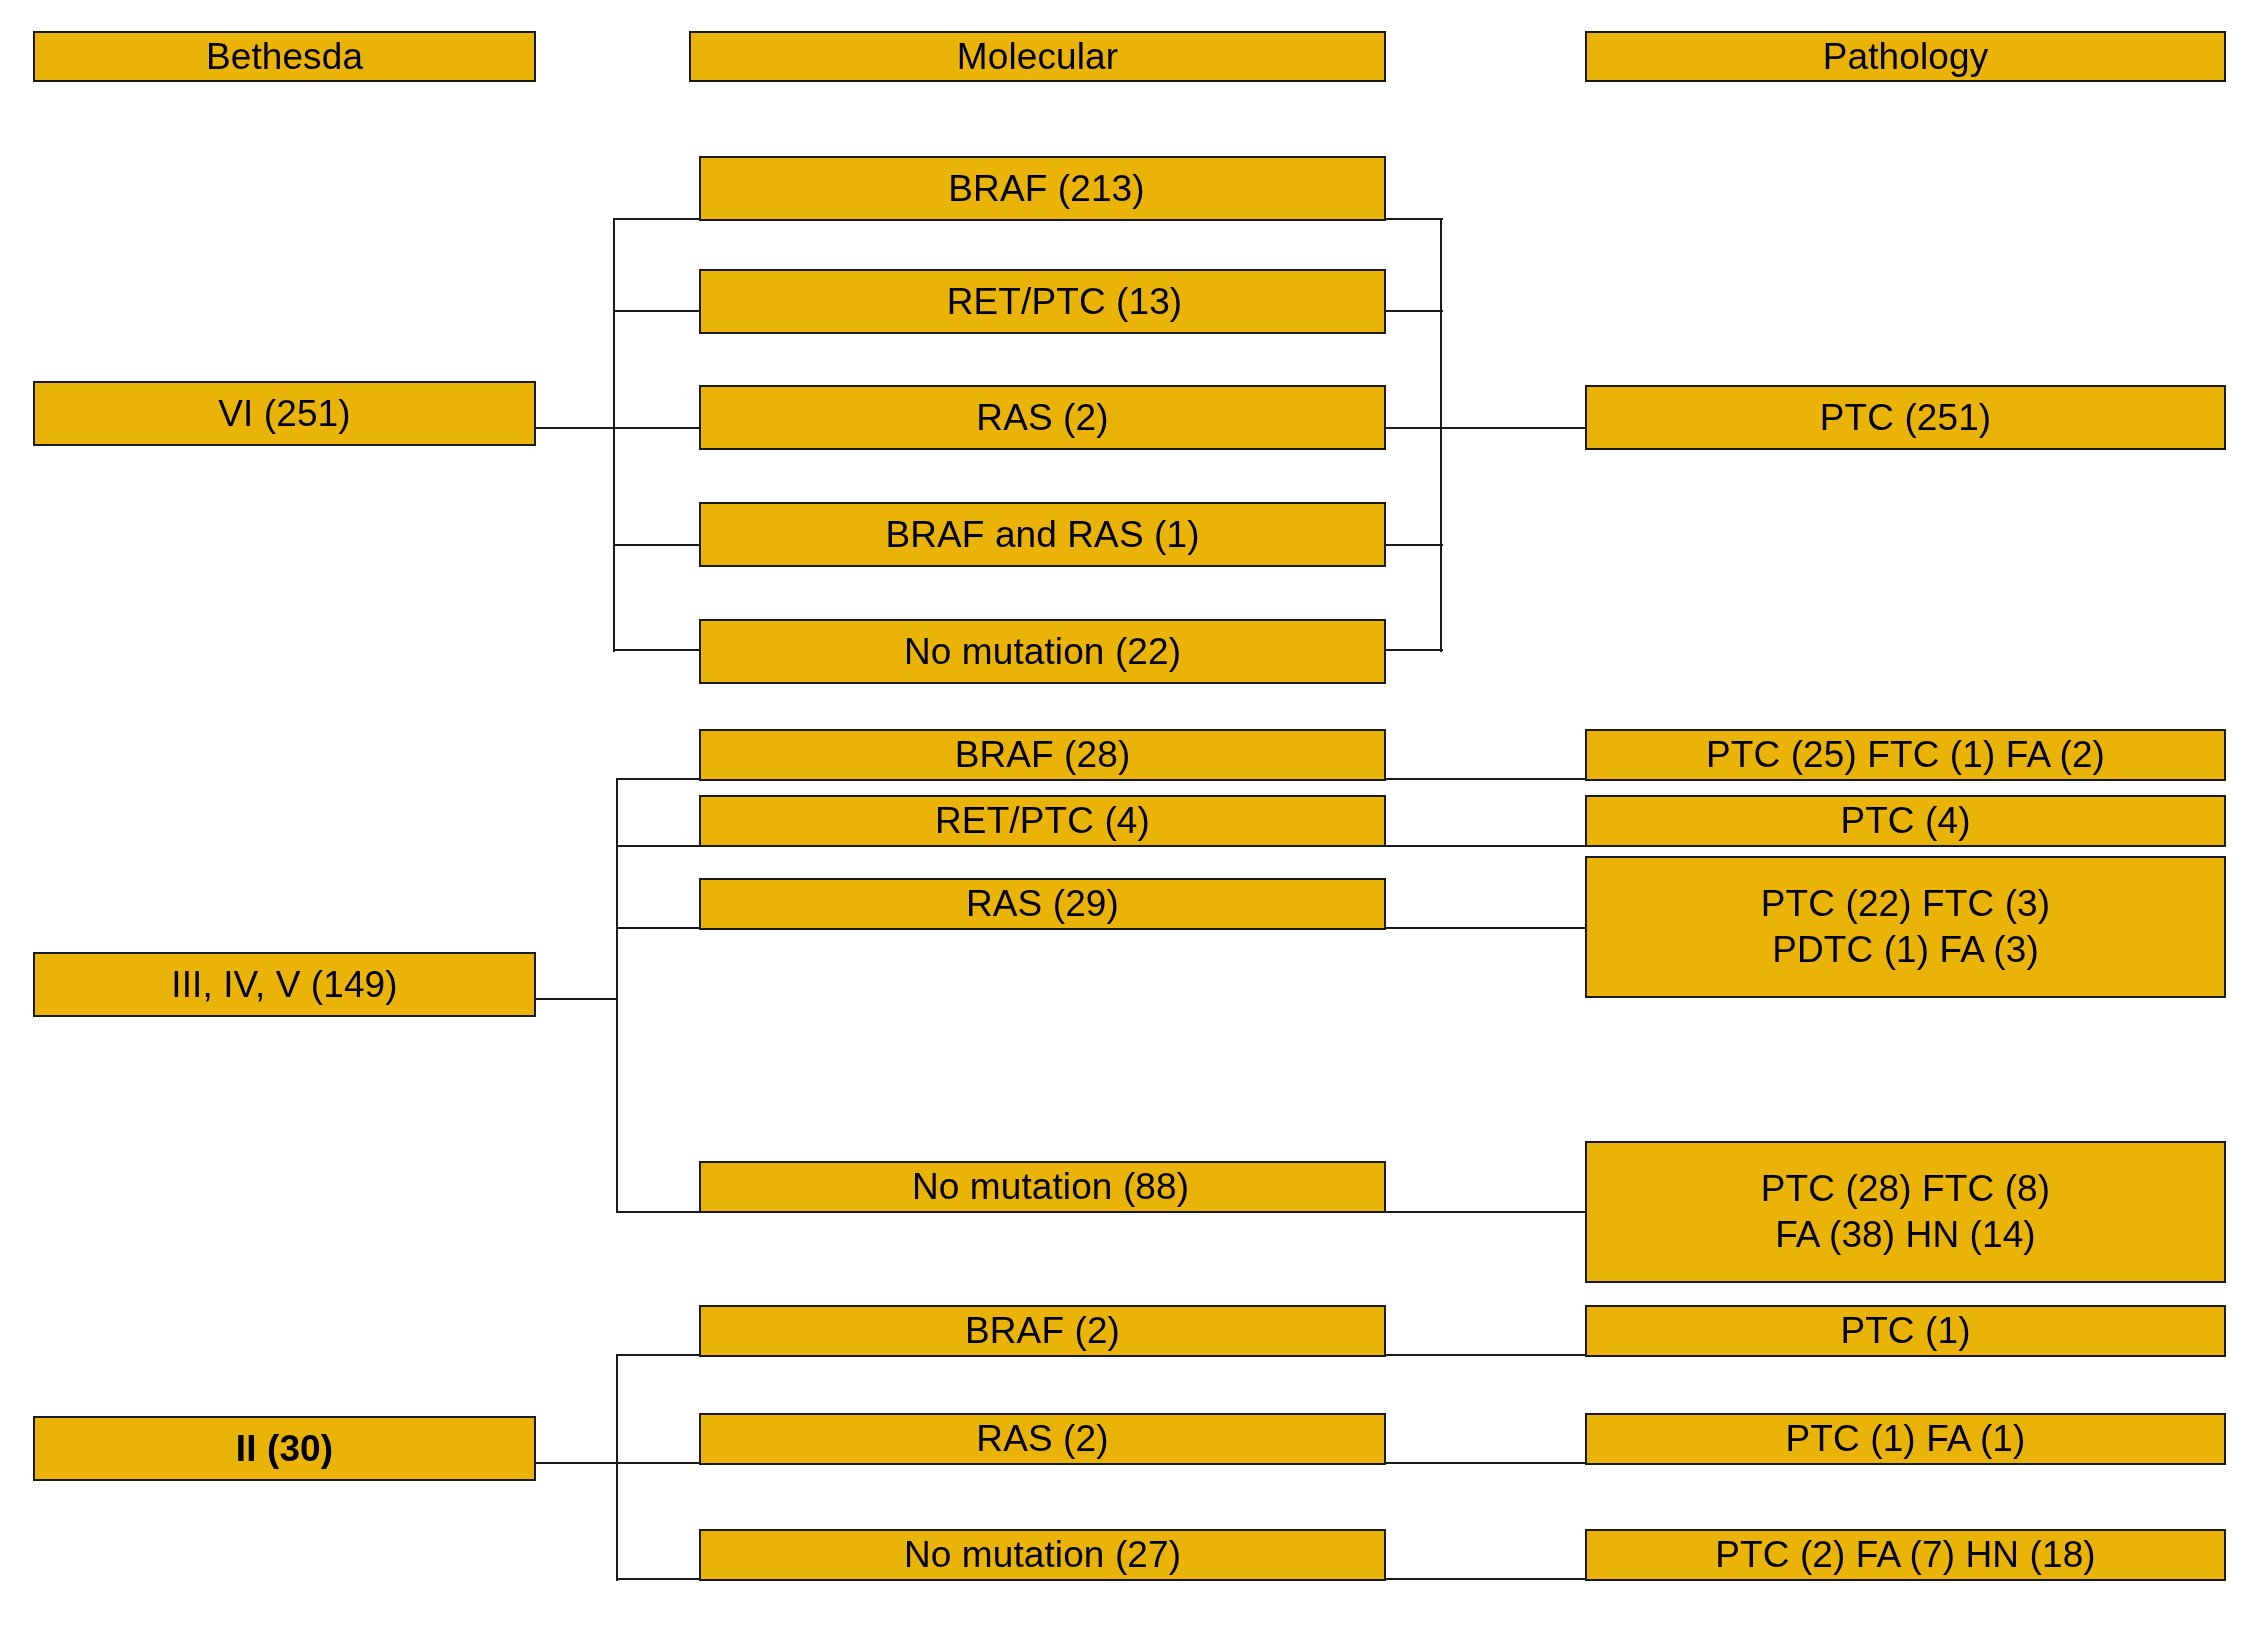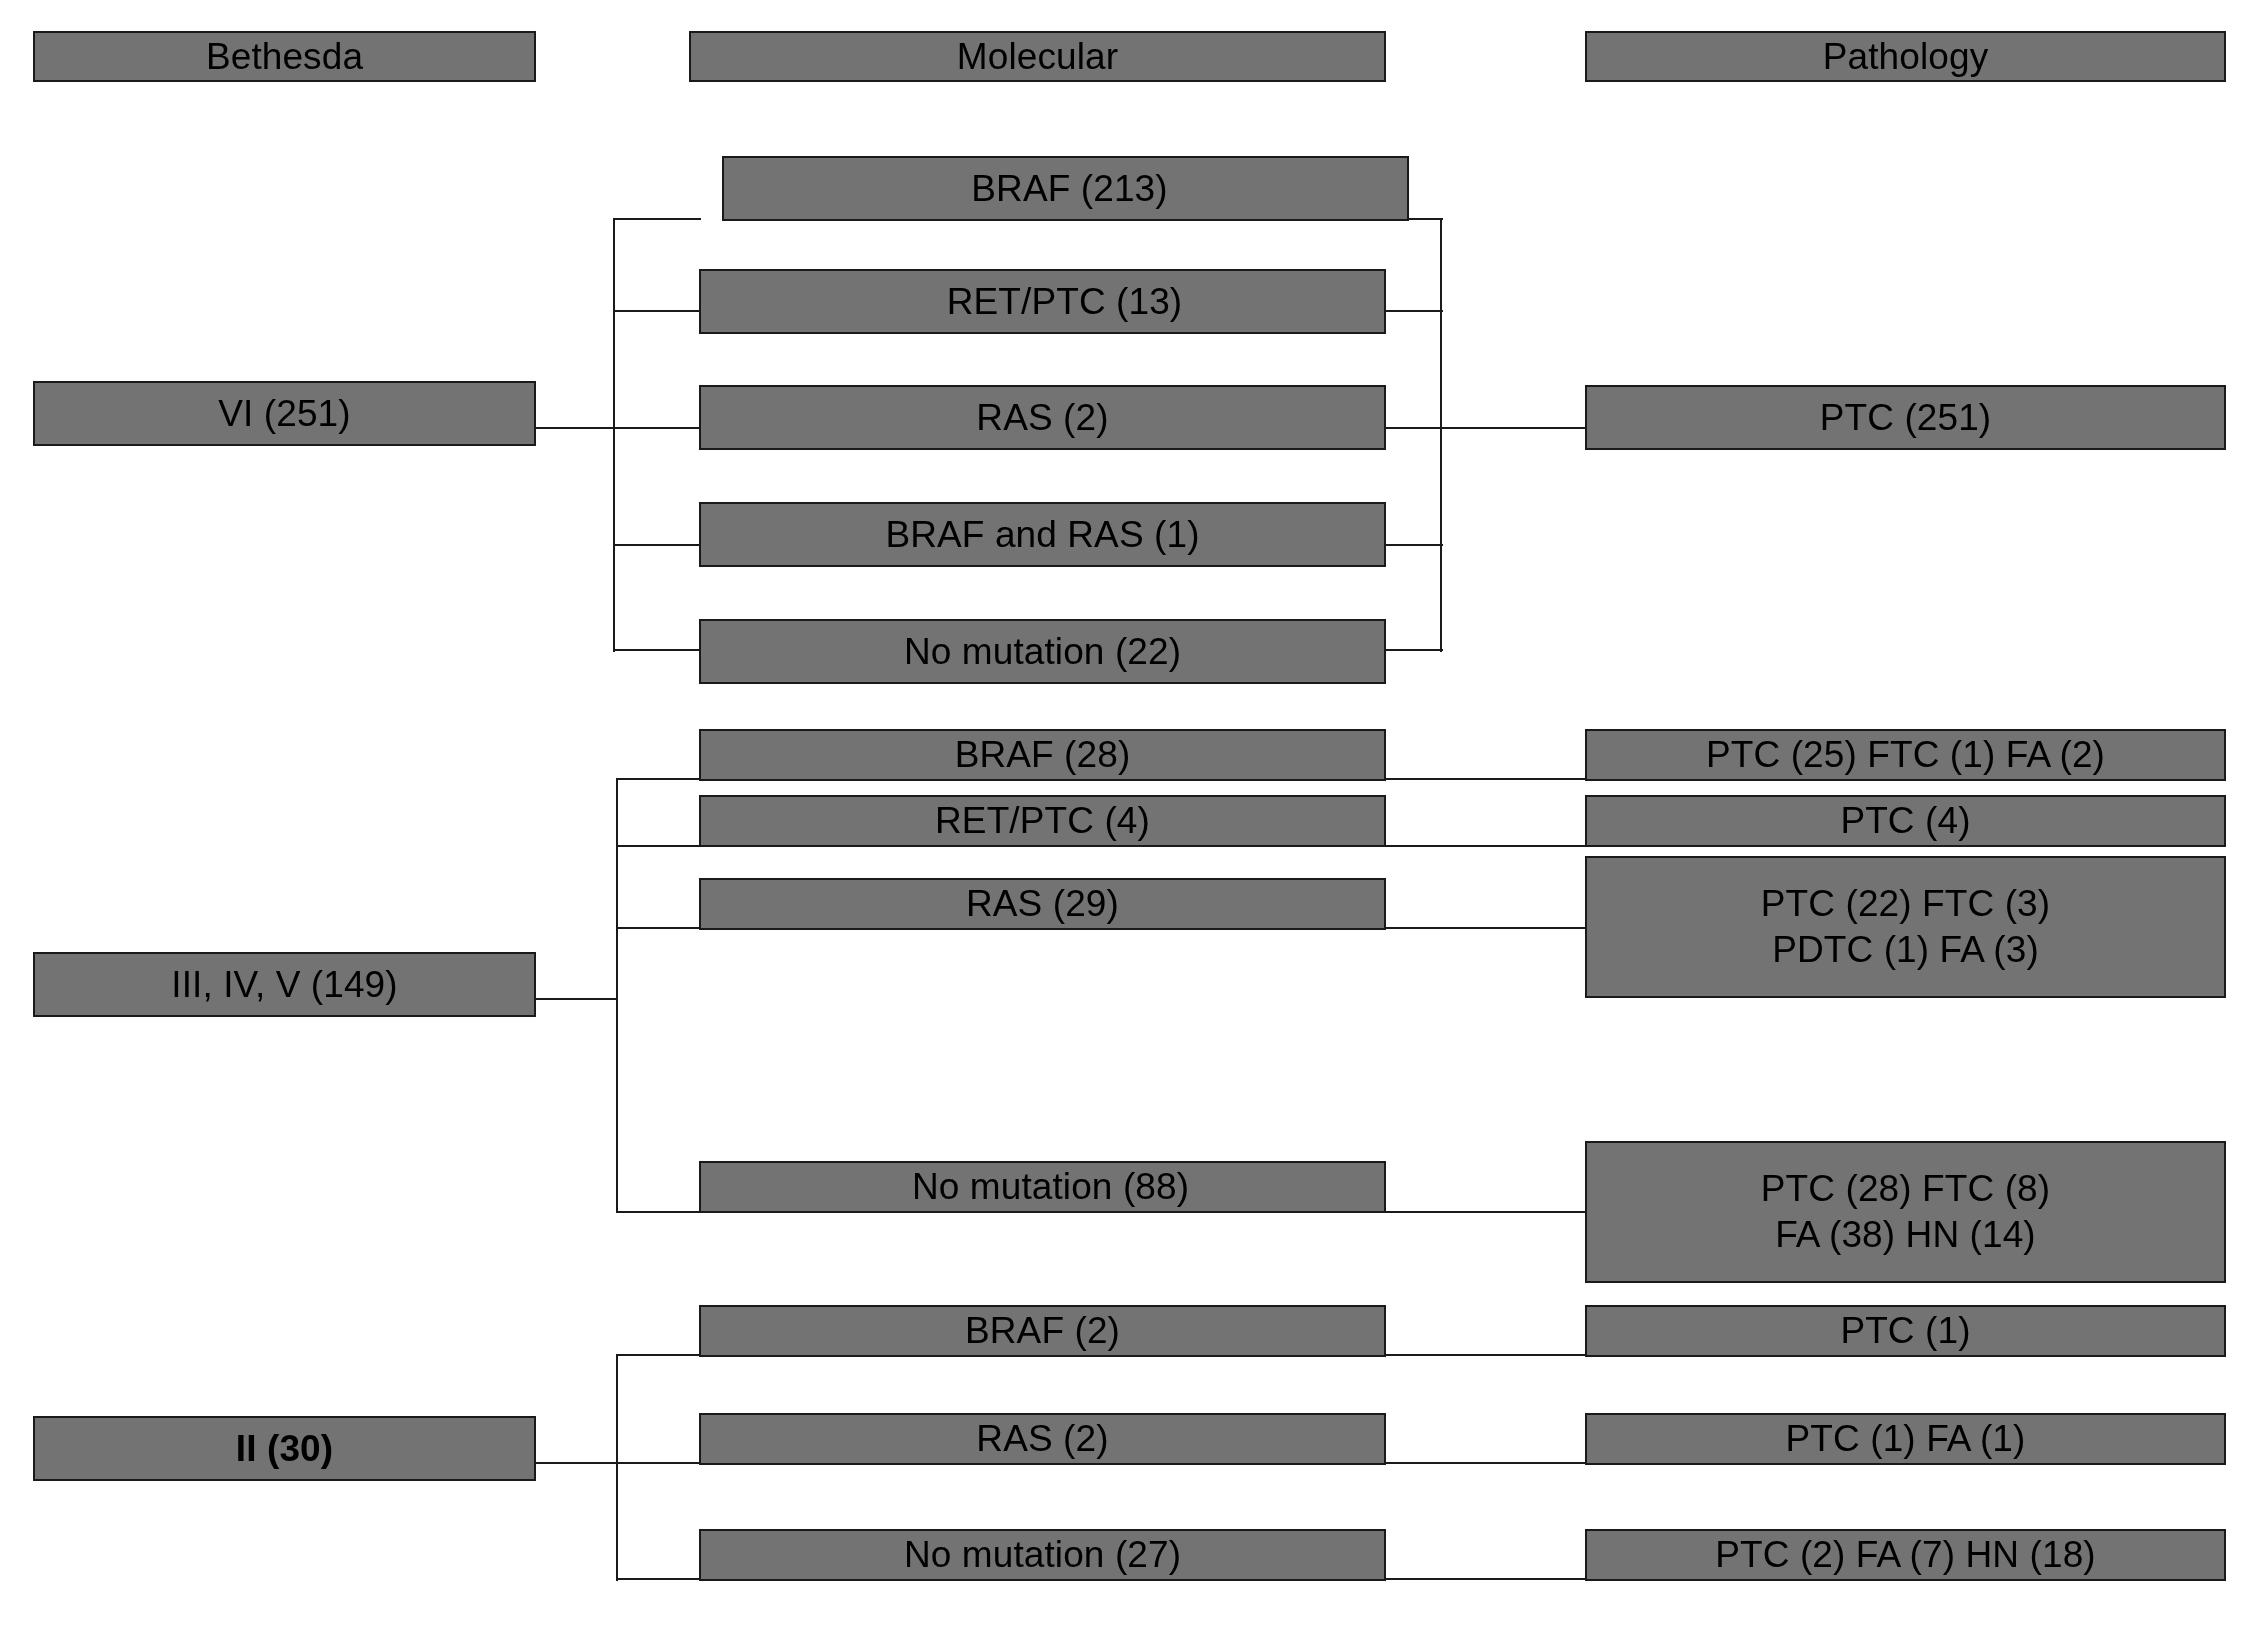--- a/index.html
+++ b/index.html
@@ -12,21 +12,21 @@
     width: 2261px;
     height: 1642px;
     background: #ffffff;
     font-family: "Liberation Sans", sans-serif;
     overflow: hidden;
   }
   .box {
     position: absolute;
     box-sizing: border-box;
     border: 2.4px solid #1a1a1a;
-    background: #737373;
+    background: #eab308;
     display: flex;
     align-items: center;
     justify-content: center;
     text-align: center;
     color: #000000;
     font-size: 37px;
     line-height: 1.18;
     letter-spacing: 0.1px;
     z-index: 5;
   }
@@ -61,21 +61,21 @@
   <div class="conn h" style="left:535px; top:427px; width:80px;"></div>
 
   <div class="conn v" style="left:613px; top:218px; height:434px;"></div>
 
   <div class="conn h" style="left:613px; top:218px; width:88px;"></div>
   <div class="conn h" style="left:613px; top:310px; width:88px;"></div>
   <div class="conn h" style="left:613px; top:427px; width:88px;"></div>
   <div class="conn h" style="left:613px; top:544px; width:88px;"></div>
   <div class="conn h" style="left:613px; top:649px; width:88px;"></div>
 
-  <div class="box" style="left:722px; top:156px; width:687px; height:65px;padding-left:8px;">BRAF (213)</div>
+  <div class="box" style="left:699px; top:156px; width:687px; height:65px;padding-left:8px;">BRAF (213)</div>
   <div class="box" style="left:699px; top:269px; width:687px; height:65px;padding-left:44px;">RET/PTC (13)</div>
   <div class="box" style="left:699px; top:385px; width:687px; height:65px;">RAS (2)</div>
   <div class="box" style="left:699px; top:502px; width:687px; height:65px;">BRAF and RAS (1)</div>
   <div class="box" style="left:699px; top:619px; width:687px; height:65px;">No mutation (22)</div>
 
   <div class="conn h" style="left:1386px; top:218px; width:57px;"></div>
   <div class="conn h" style="left:1386px; top:310px; width:57px;"></div>
   <div class="conn h" style="left:1386px; top:427px; width:57px;"></div>
   <div class="conn h" style="left:1386px; top:544px; width:57px;"></div>
   <div class="conn h" style="left:1386px; top:649px; width:57px;"></div>

